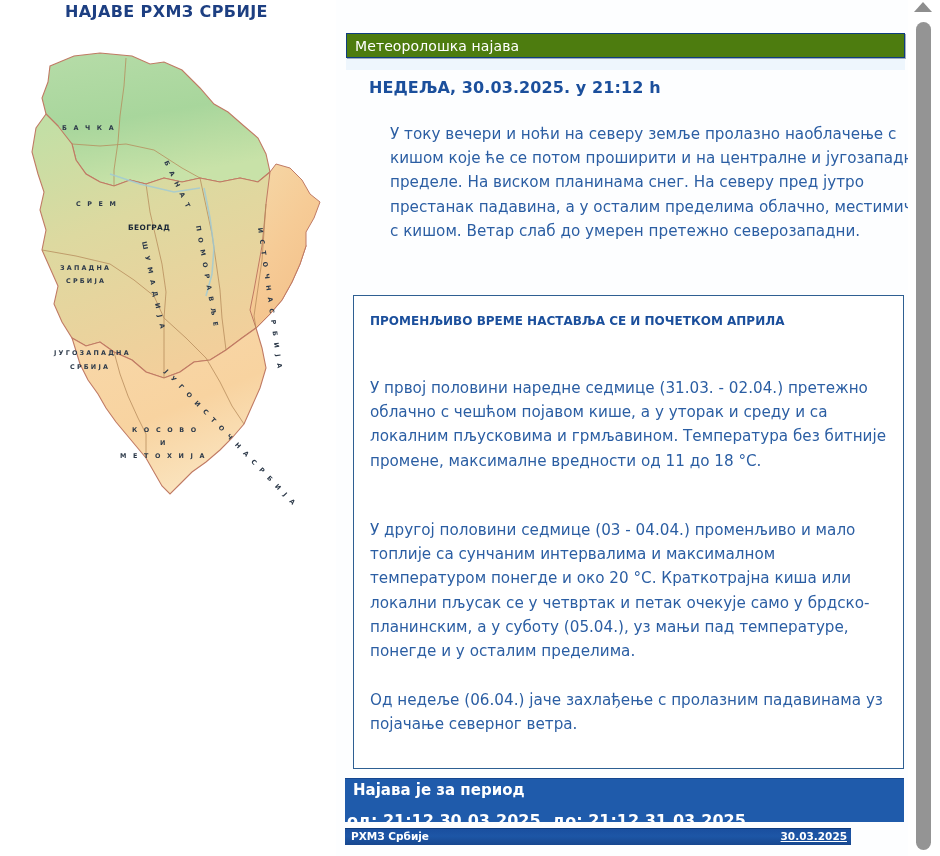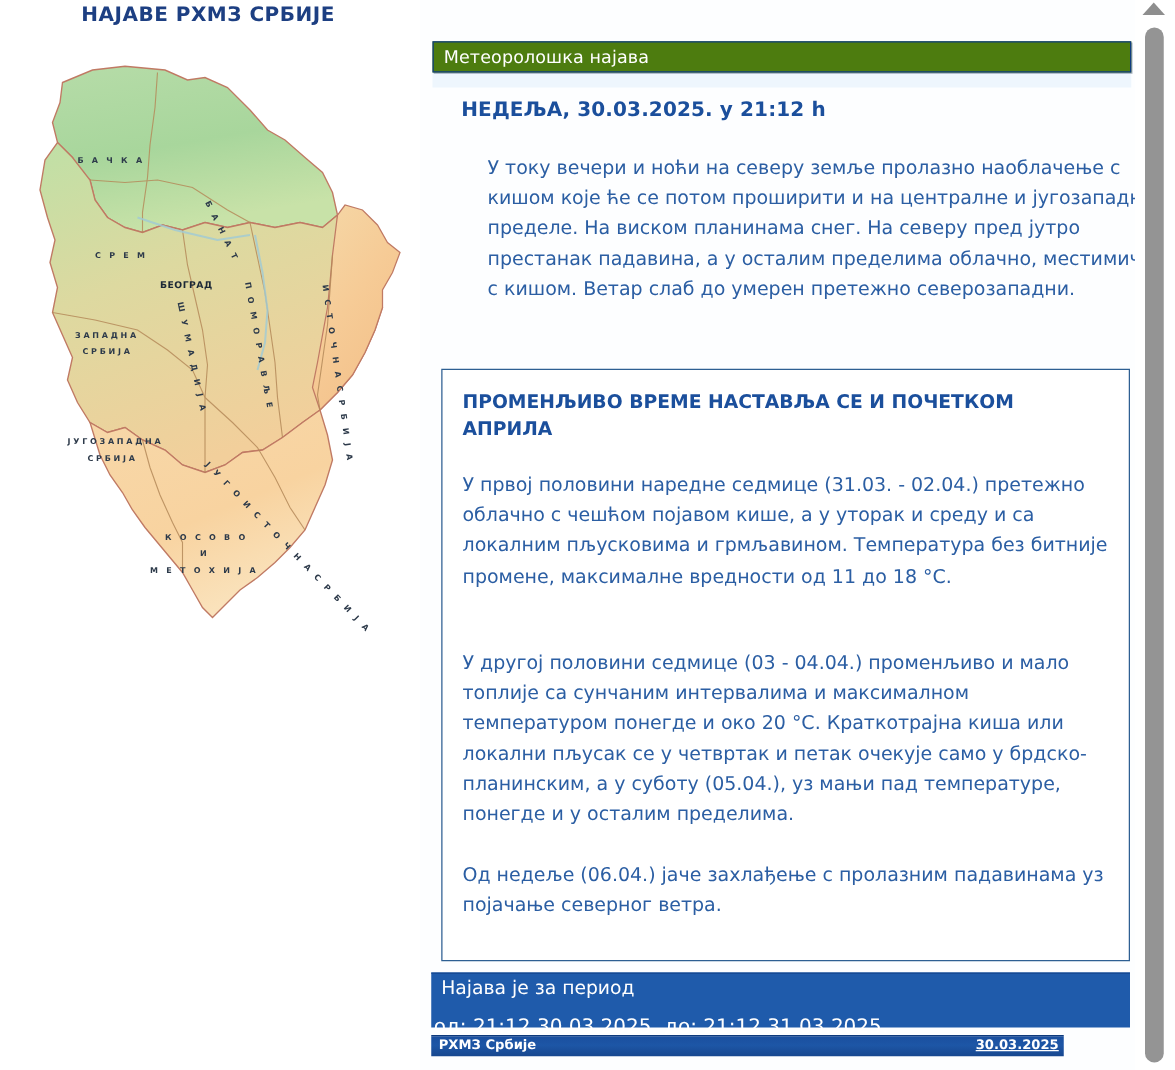--- a/index.html
+++ b/index.html
@@ -116,21 +116,21 @@
     width: 551px;
     height: 474px;
     border: 1px solid #2e5f92;
     background: #ffffff;
     box-sizing: border-box;
   }
   #outlook-heading {
     position: absolute;
     left: 16px; top: 14px;
     width: 500px;
-    font-size: 15px;
+    font-size: 12px;
     font-weight: bold;
     line-height: 22px;
     color: #1b4f9c;
   }
   .outlook-par {
     position: absolute;
     left: 16px;
     width: 522px;
     font-size: 15.2px;
     line-height: 24.2px;
@@ -143,20 +143,21 @@
   
   #period-bar {
     position: absolute;
     left: 345px; top: 778px;
     width: 559px;
     height: 44px;
     background: #1f5bab;
     border-top: 1px solid #15468f;
     box-sizing: border-box;
     color: #ffffff;
+    font-weight: bold;
   }
   #period-label {
     position: absolute;
     left: 8px; top: 2px;
     font-size: 15px;
     white-space: nowrap;
   }
   #period-range {
     position: absolute;
     left: 2px; top: 32px;

